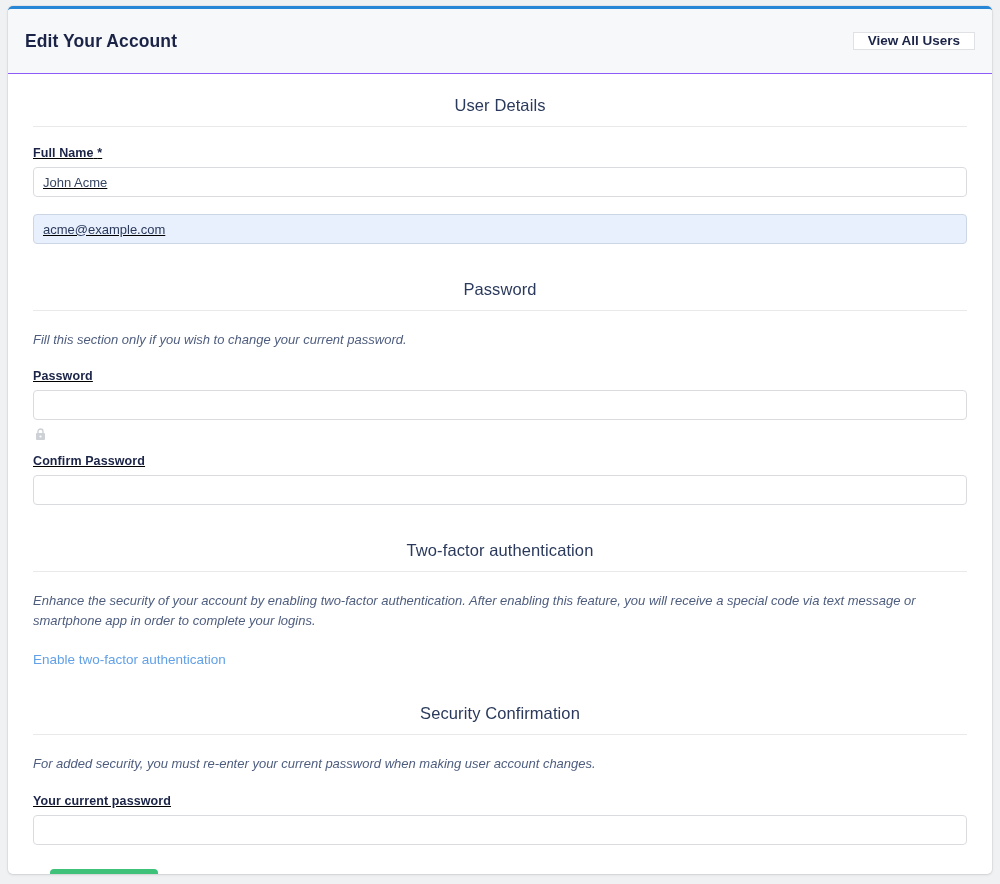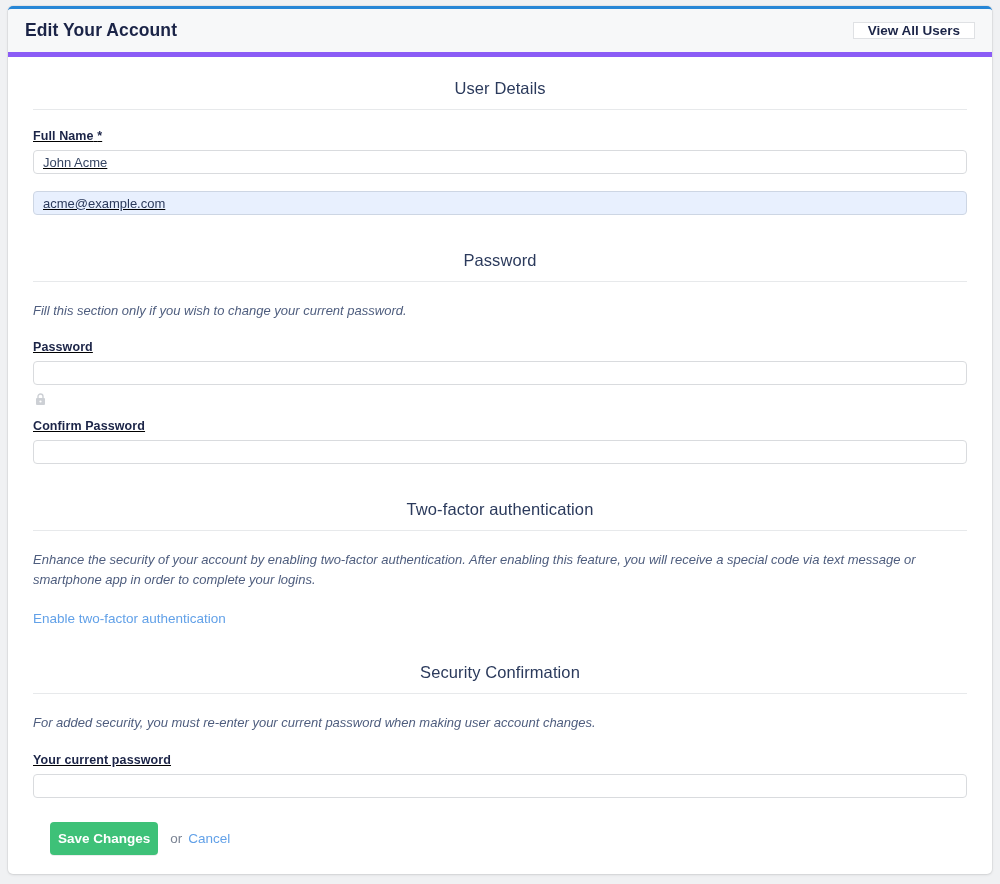--- a/index.html
+++ b/index.html
@@ -24,23 +24,23 @@
     background: #ffffff;
     border-radius: 5px;
     border-top: 3px solid #2786d6;
     box-shadow: 0 1px 3px rgba(0,0,0,0.10), 0 0 0 1px rgba(0,0,0,0.04);
     overflow: hidden;
     height: 868px;
   }
 
   
   .card-header {
-    height: 48px;
+    height: 65px;
     background: #f7f8f9;
-    border-bottom: 5px solid #8b5cf6;
+    border-bottom: 1px solid #8b5cf6;
     display: flex;
     align-items: center;
     justify-content: space-between;
     padding: 0 17px 0 17px;
   }
   .card-title {
     font-size: 17.5px;
     font-weight: bold;
     color: #1b2447;
     letter-spacing: 0.1px;
@@ -84,21 +84,21 @@
     margin-bottom: 7px;
     letter-spacing: 0.1px;
   }
   .req {
     color: #1b2447;
     font-weight: bold;
   }
 
   .input {
     width: 100%;
-    height: 24px;
+    height: 30px;
     border: 1px solid #d9dbde;
     border-radius: 4px;
     background: #ffffff;
     padding: 0 9px;
     font-size: 13px;
     color: #384764;
     font-family: "Liberation Sans", sans-serif;
     outline: none;
     display: block;
   }

